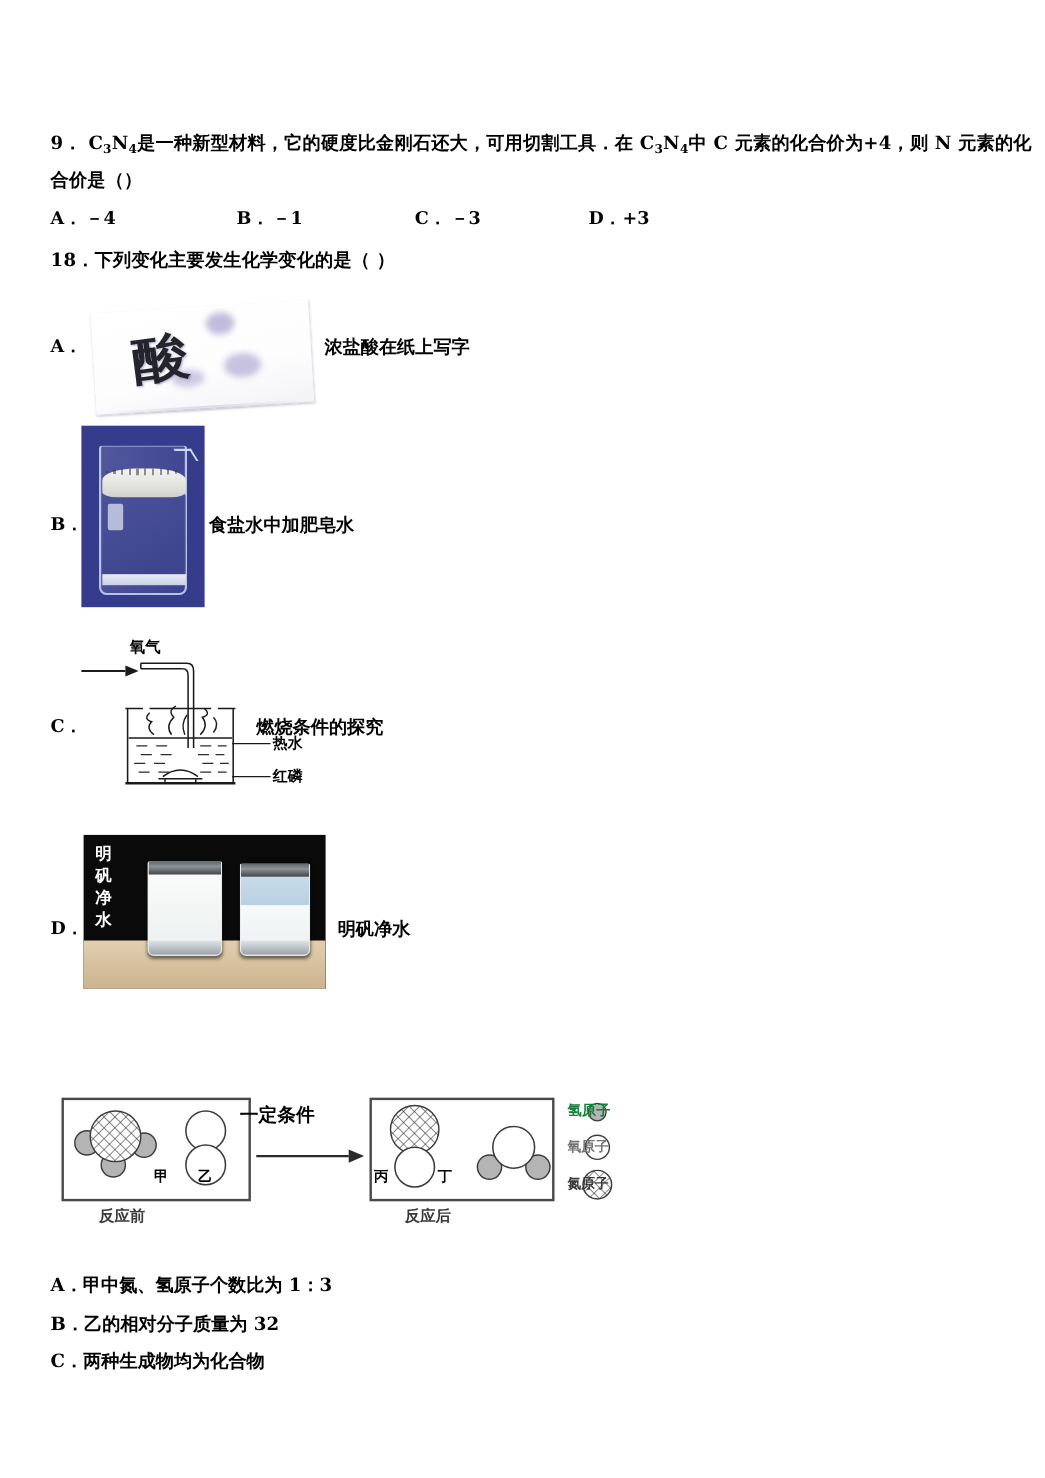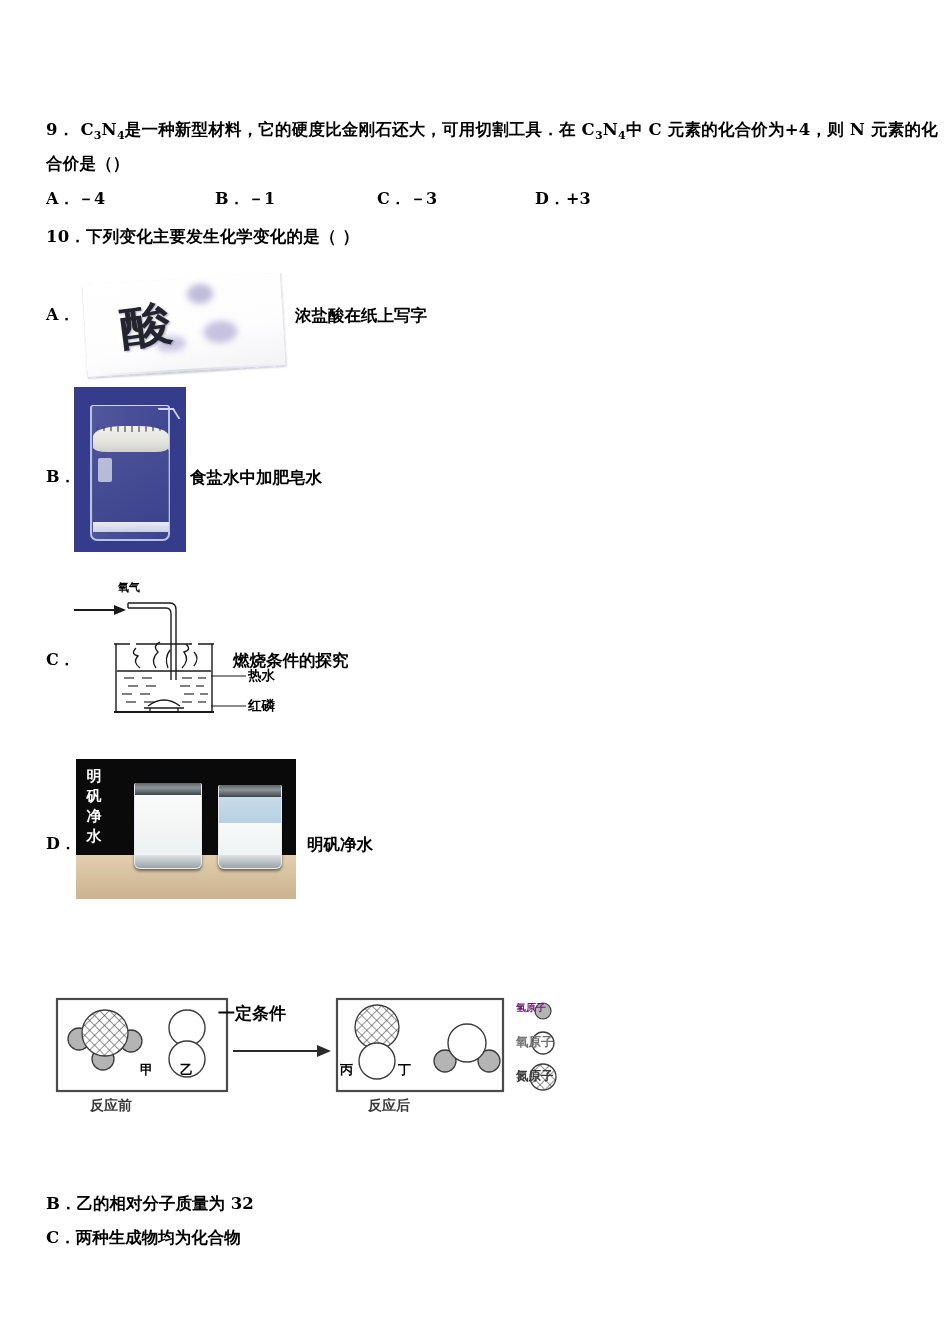--- a/index.html
+++ b/index.html
@@ -233,21 +233,21 @@
 
   <div class="opt-letter" style="left:215px; top:172px;">B．</div>
   <div class="opt-val" style="left:248px; top:172px;">－1</div>
 
   <div class="opt-letter" style="left:377px; top:172px;">C．</div>
   <div class="opt-val" style="left:410px; top:172px;">－3</div>
 
   <div class="opt-letter" style="left:535px; top:172px;">D．</div>
   <div class="opt-val" style="left:566px; top:172px;">+3</div>
 
-  <div class="q-text" style="left:46px; top:203px;"><span>10．</span><span>下列变化主要发生化学变化的是（      ）</span></div>
+  <div class="q-text" style="left:46px; top:203px;"><span>18．</span><span>下列变化主要发生化学变化的是（      ）</span></div>
 
   <div class="opt-letter" style="left:46px; top:288px;">A．</div>
   <div id="imgA">
     <div class="paper">
       <div class="ink-blot" style="left:104px; top:6px;  width:26px; height:20px; background:#8d86bd;"></div>
       <div class="ink-blot" style="left:118px; top:44px; width:34px; height:22px; background:#9b93c6;"></div>
       <div class="ink-blot" style="left:70px;  top:56px; width:30px; height:16px; background:#a79fcd;"></div>
       <div class="ink-char">酸</div>
     </div>
   </div>
@@ -320,21 +320,21 @@
         <line x1="80" y1="136" x2="80" y2="140"></line>
         <line x1="108" y1="136" x2="108" y2="140"></line>
       </g>
 
       <g stroke="#1a1a1a" stroke-width="1.2">
         <line x1="141" y1="104" x2="176" y2="104"></line>
         <line x1="141" y1="134" x2="176" y2="134"></line>
       </g>
     </svg>
   </div>
-  <div class="caption" style="left:118px; top:563px; font-size:11px;">氧气</div>
+  <div class="caption" style="left:118px; top:563px; font-size:14px;">氧气</div>
   <div class="caption" style="left:248px; top:650px; font-size:13.5px;">热水</div>
   <div class="caption" style="left:248px; top:680px; font-size:13.5px;">红磷</div>
   <div class="caption" style="left:233px; top:633px;">燃烧条件的探究</div>
 
   <div class="opt-letter" style="left:46px; top:817px;">D．</div>
   <div id="imgD">
     <div class="d-table"></div>
     <div class="d-label">明矾净水</div>
     <div class="glass g1">
       <div class="g1-milky"></div>
@@ -392,20 +392,21 @@
   <div class="caption" style="left:140px; top:1044px; font-size:13px;">甲</div>
   <div class="caption" style="left:180px; top:1044px; font-size:13px;">乙</div>
   <div class="caption" style="left:340px; top:1044px; font-size:13px;">丙</div>
   <div class="caption" style="left:398px; top:1044px; font-size:13px;">丁</div>
 
   <div class="caption" style="left:218px; top:985px; font-size:17px;">一定条件</div>
 
   <div class="caption" style="left:90px;  top:1080px; font-size:14px; color:#3a3a3a;">反应前</div>
   <div class="caption" style="left:368px; top:1080px; font-size:14px; color:#3a3a3a;">反应后</div>
 
-  <div class="caption" style="left:516px; top:984px; font-size:10px; color:#701a75;">氢原子</div>
+  <div class="caption" style="left:516px; top:984px; font-size:13px; color:#15803d;">氢原子</div>
   <div class="caption" style="left:516px; top:1017px; font-size:12.5px; color:#737373;">氧原子</div>
   <div class="caption" style="left:516px; top:1051px; font-size:12.5px; color:#3a3a3a;">氮原子</div>
 
+  <div class="choice-line" style="left:46px; top:1141px;">A．甲中氮、氢原子个数比为 1：3</div>
   <div class="choice-line" style="left:46px; top:1176px;">B．乙的相对分子质量为 32</div>
   <div class="choice-line" style="left:46px; top:1210px;">C．两种生成物均为化合物</div>
 
 </div>
 
 </body></html>

